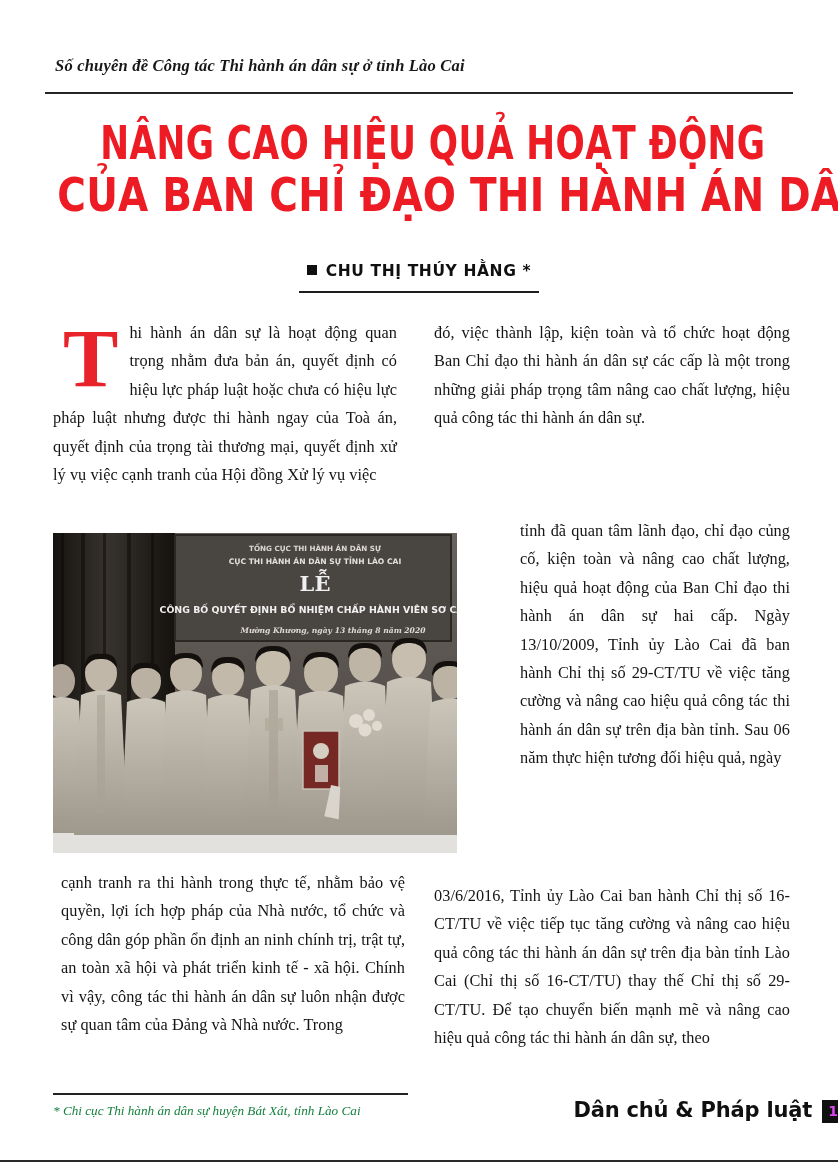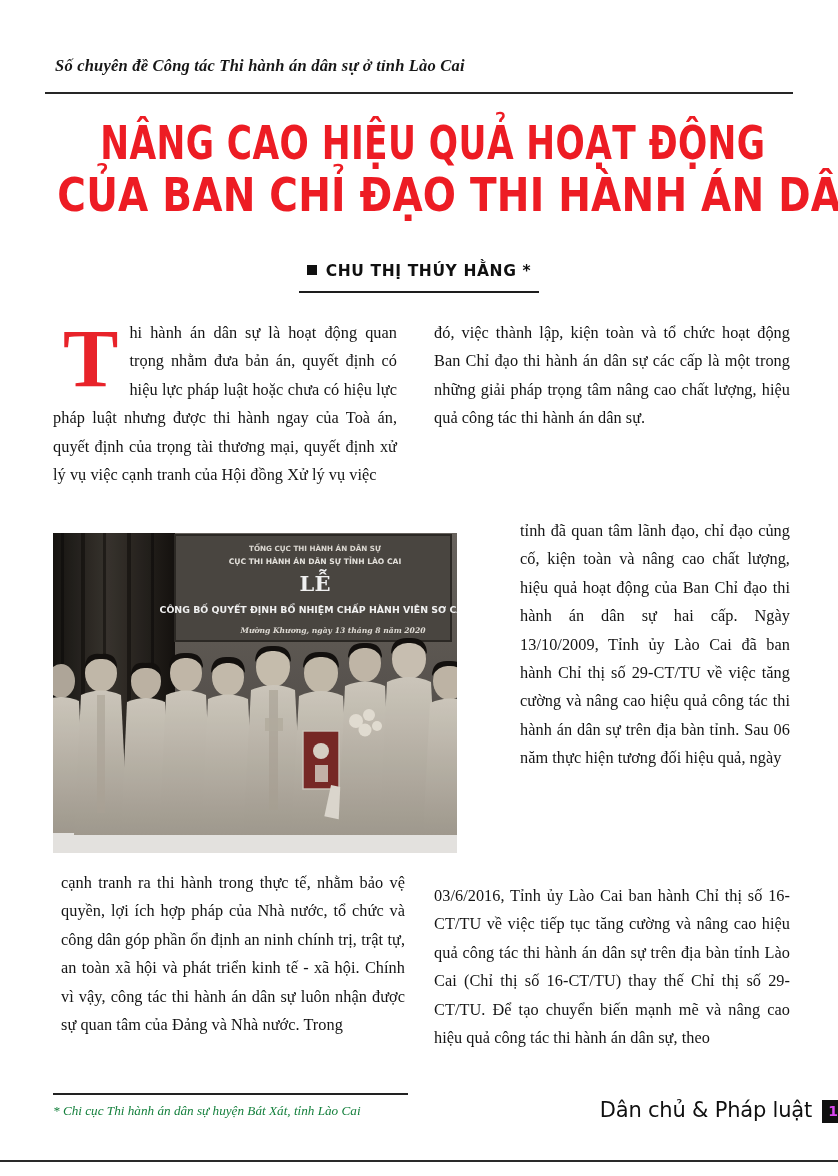--- a/index.html
+++ b/index.html
@@ -191,21 +191,21 @@
     font-style: italic;
     font-size: 13.2px;
     color: #15803d;
     white-space: nowrap;
   }
   .masthead {
     position: absolute;
     right: 70px;
     top: 1098px;
     font-family: "DejaVu Sans", sans-serif;
-    font-weight: normal;
+    font-weight: bold;
     font-size: 21px;
     letter-spacing: -0.2px;
     color: #101010;
     white-space: nowrap;
   }
   .pagebadge {
     position: absolute;
     right: 28px;
     top: 1100px;
     width: 32px;

